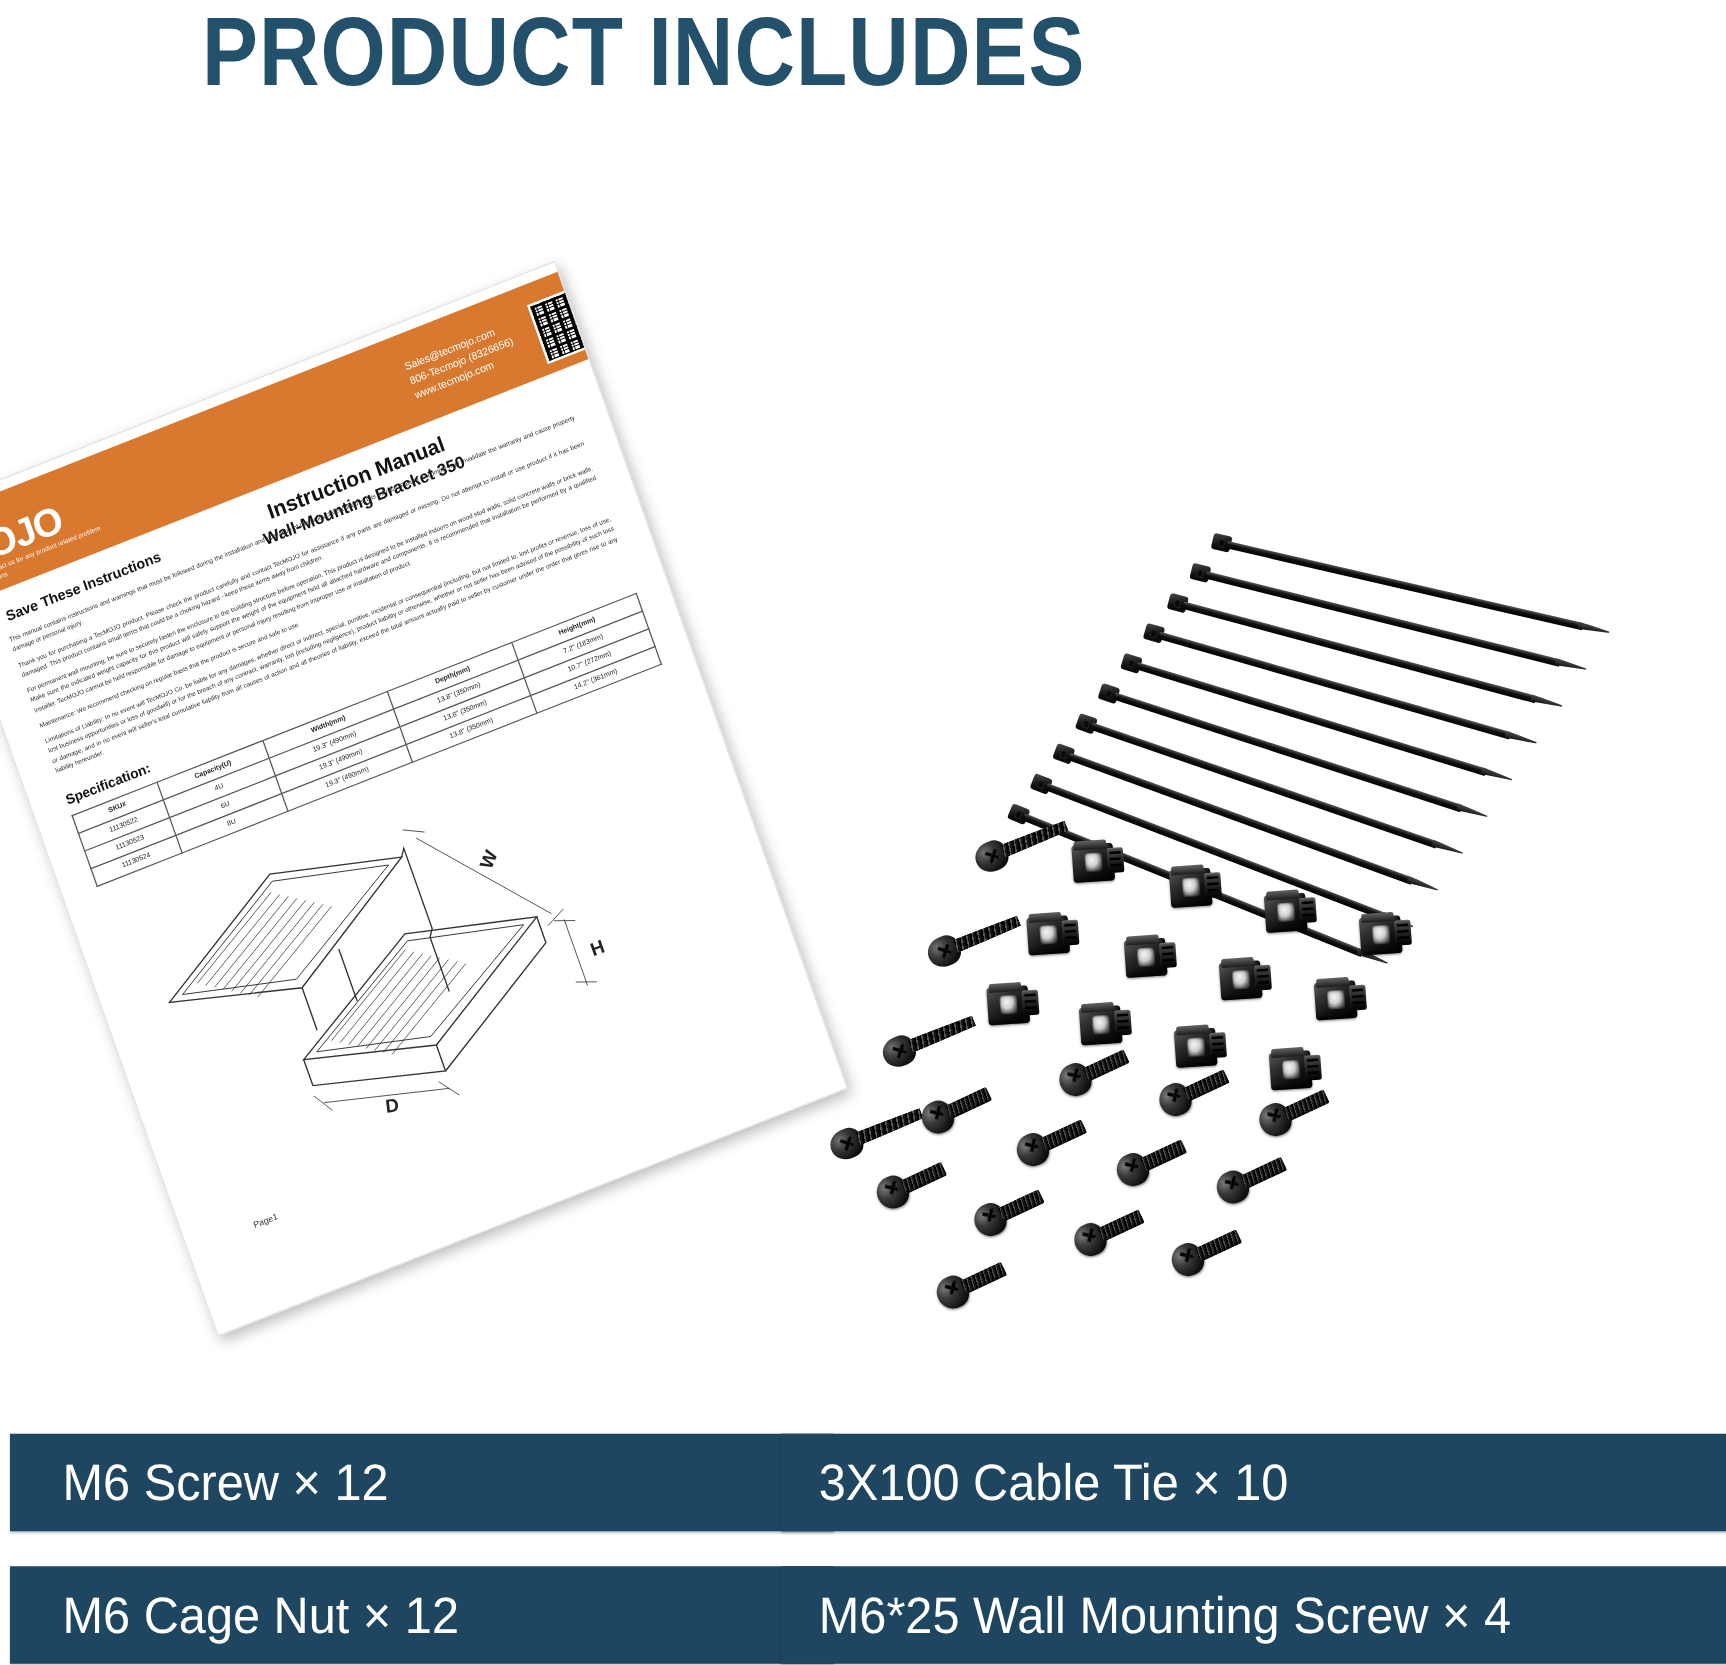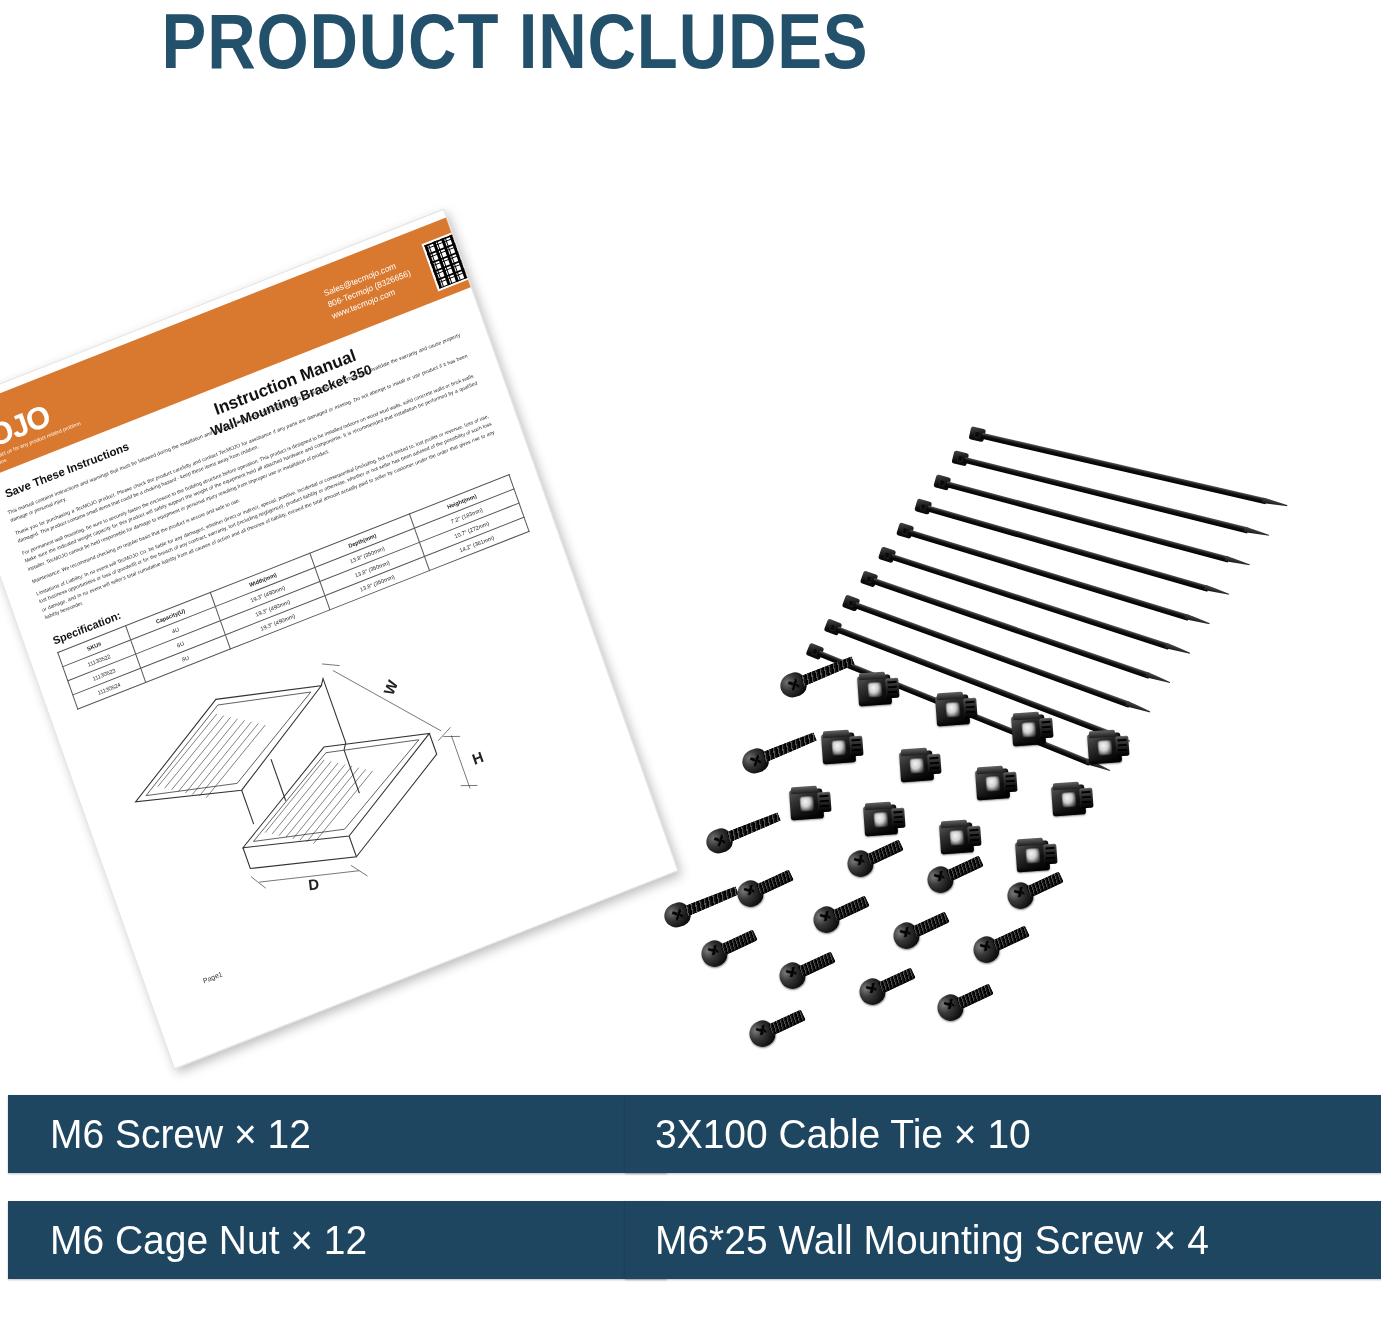--- a/index.html
+++ b/index.html
@@ -108,21 +108,21 @@
      background:#000;transform:rotate(40deg);box-shadow:inset 0 0 1px #666;}
   .ws-head::after{content:"";position:absolute;left:12.5px;top:5.5px;width:2.8px;height:12px;
      background:#000;transform:rotate(40deg);box-shadow:inset 0 0 1px #666;}
   .ws-shaft{position:absolute;left:23px;top:6px;width:55px;height:11px;
      background:
        repeating-linear-gradient(102deg,#000 0 1.8px,#555 1.8px 3.0px,#141414 3.0px 4.6px),
        linear-gradient(180deg,#666,#0b0b0b);
      clip-path:polygon(0 0,100% 12%,100% 88%,0 100%);}
 
   
-  #labels{position:absolute;left:0;top:1089px;width:1381px;height:180px;}
+  #labels{position:absolute;left:0;top:1141px;width:1381px;height:180px;}
   .bar{position:absolute;background:#1e4660;display:flex;align-items:center;
        box-shadow:0 1px 2px rgba(0,0,0,.25);}
   .bar span{color:#fff;font-size:41px;font-weight:400;white-space:nowrap;
        font-family:"Liberation Sans Narrow","Liberation Sans",sans-serif;
        transform:scaleX(.95);transform-origin:left center;}
   .bar.l{left:8px;width:617px;padding-left:42px;}
   .bar.r{left:625px;width:756px;padding-left:30px;}
   .bar.row1{top:6px;height:78px;}
   .bar.row2{top:112px;height:78px;}
 </style>

